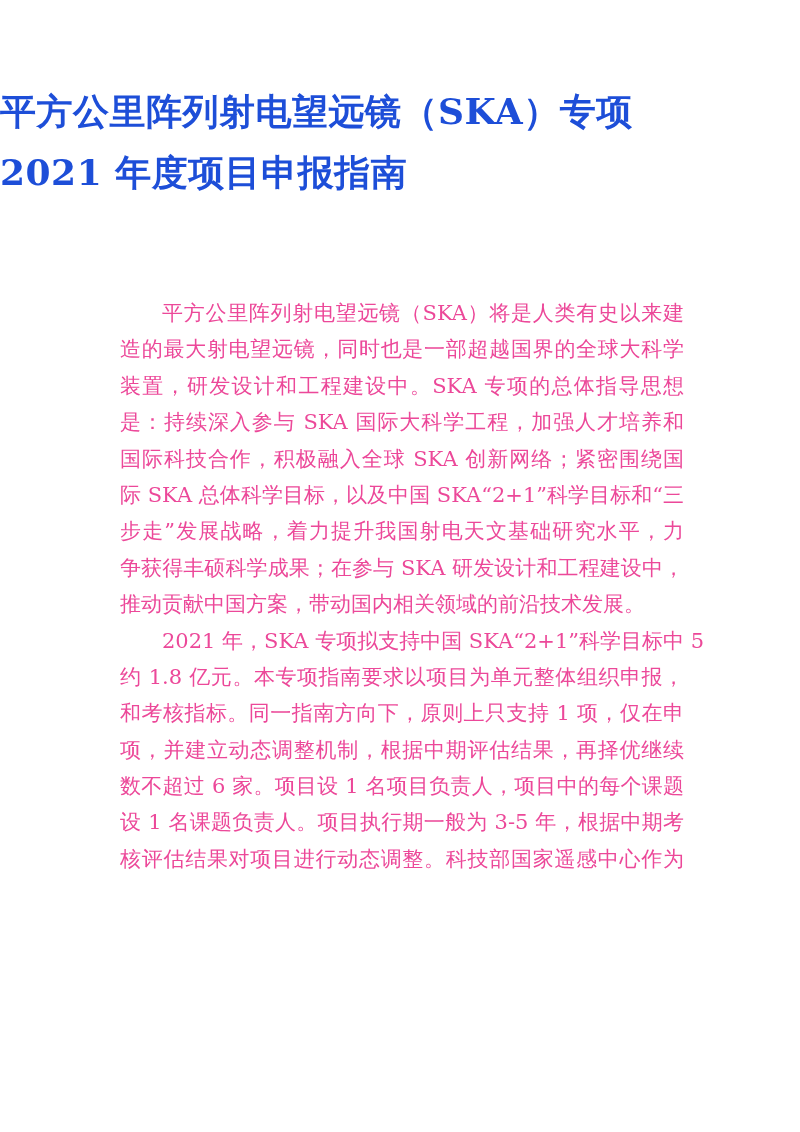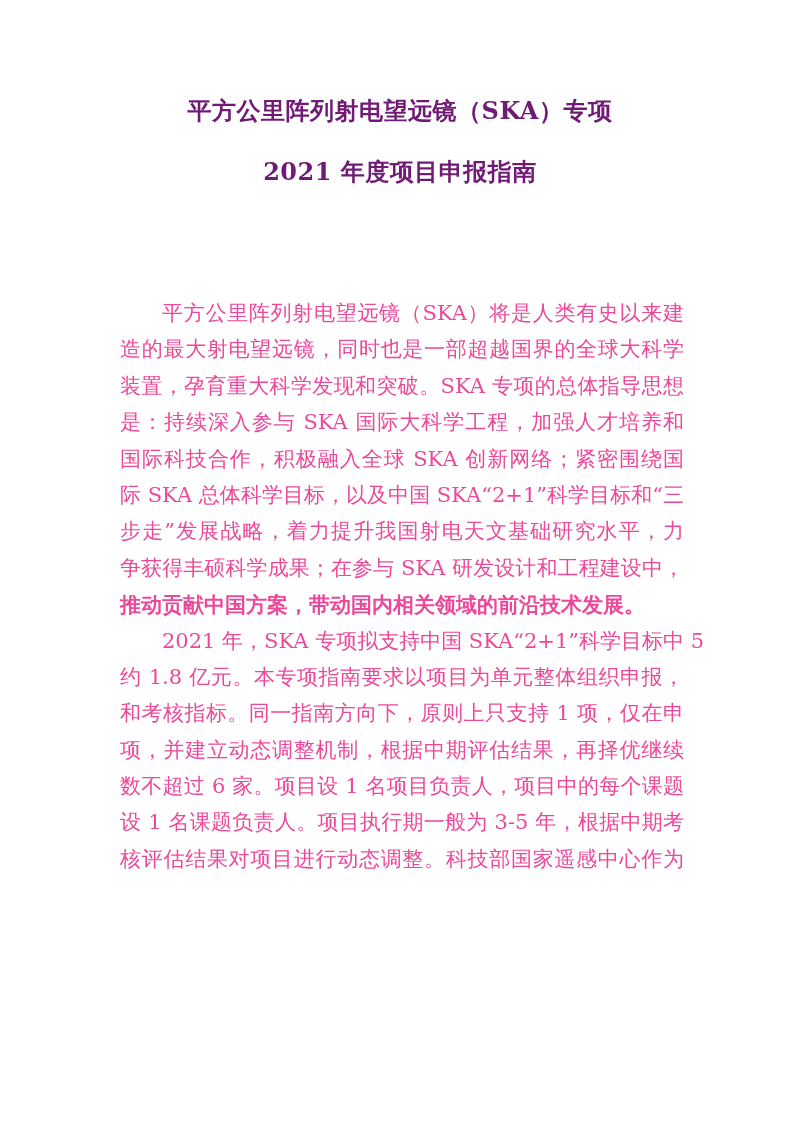--- a/index.html
+++ b/index.html
@@ -22,29 +22,28 @@
       height: 1132px;
       background: #ffffff;
     }
     .title-block {
       position: absolute;
       left: 0;
       width: 800px;
       top: 96px;
     }
     .title-line {
-      text-align: center;
       font-weight: bold;
-      font-size: 24px;
+      font-size: 36px;
       line-height: 30px;
       height: 30px;
       letter-spacing: 0.5px;
       white-space: nowrap;
       margin-bottom: 31px;
-      color: #701a75;
+      color: #1d4ed8;
     }
     .body-block {
       position: absolute;
       left: 120px;
       top: 303px;
       width: 564px;
     }
     .line {
       font-size: 21px;
       height: 21px;
@@ -53,39 +52,38 @@
       white-space: nowrap;
       text-align: justify;
       text-align-last: justify;
       color: #ec4899;
     }
     .line.indent {
       padding-left: 42px;
     }
     .line.last {
       text-align-last: left;
-      font-weight: bold;
     }
   </style>
 </head>
 <body>
 
 <div class="page">
 
   <div class="title-block">
     <div class="title-line">平方公里阵列射电望远镜（SKA）专项</div>
     <div class="title-line">2021 年度项目申报指南</div>
   </div>
 
   <div class="body-block">
 
     <div class="paragraph">
       <div class="line indent">平方公里阵列射电望远镜（SKA）将是人类有史以来建</div>
       <div class="line">造的最大射电望远镜，同时也是一部超越国界的全球大科学</div>
-      <div class="line">装置，孕育重大科学发现和突破。SKA 专项的总体指导思想</div>
+      <div class="line">装置，研发设计和工程建设中。SKA 专项的总体指导思想</div>
       <div class="line">是：持续深入参与 SKA 国际大科学工程，加强人才培养和</div>
       <div class="line">国际科技合作，积极融入全球 SKA 创新网络；紧密围绕国</div>
       <div class="line">际 SKA 总体科学目标，以及中国 SKA“2+1”科学目标和“三</div>
       <div class="line">步走”发展战略，着力提升我国射电天文基础研究水平，力</div>
       <div class="line">争获得丰硕科学成果；在参与 SKA 研发设计和工程建设中，</div>
       <div class="line last">推动贡献中国方案，带动国内相关领域的前沿技术发展。</div>
     </div>
 
     <div class="paragraph">
       <div class="line indent">2021 年，SKA 专项拟支持中国 SKA“2+1”科学目标中 5</div>

